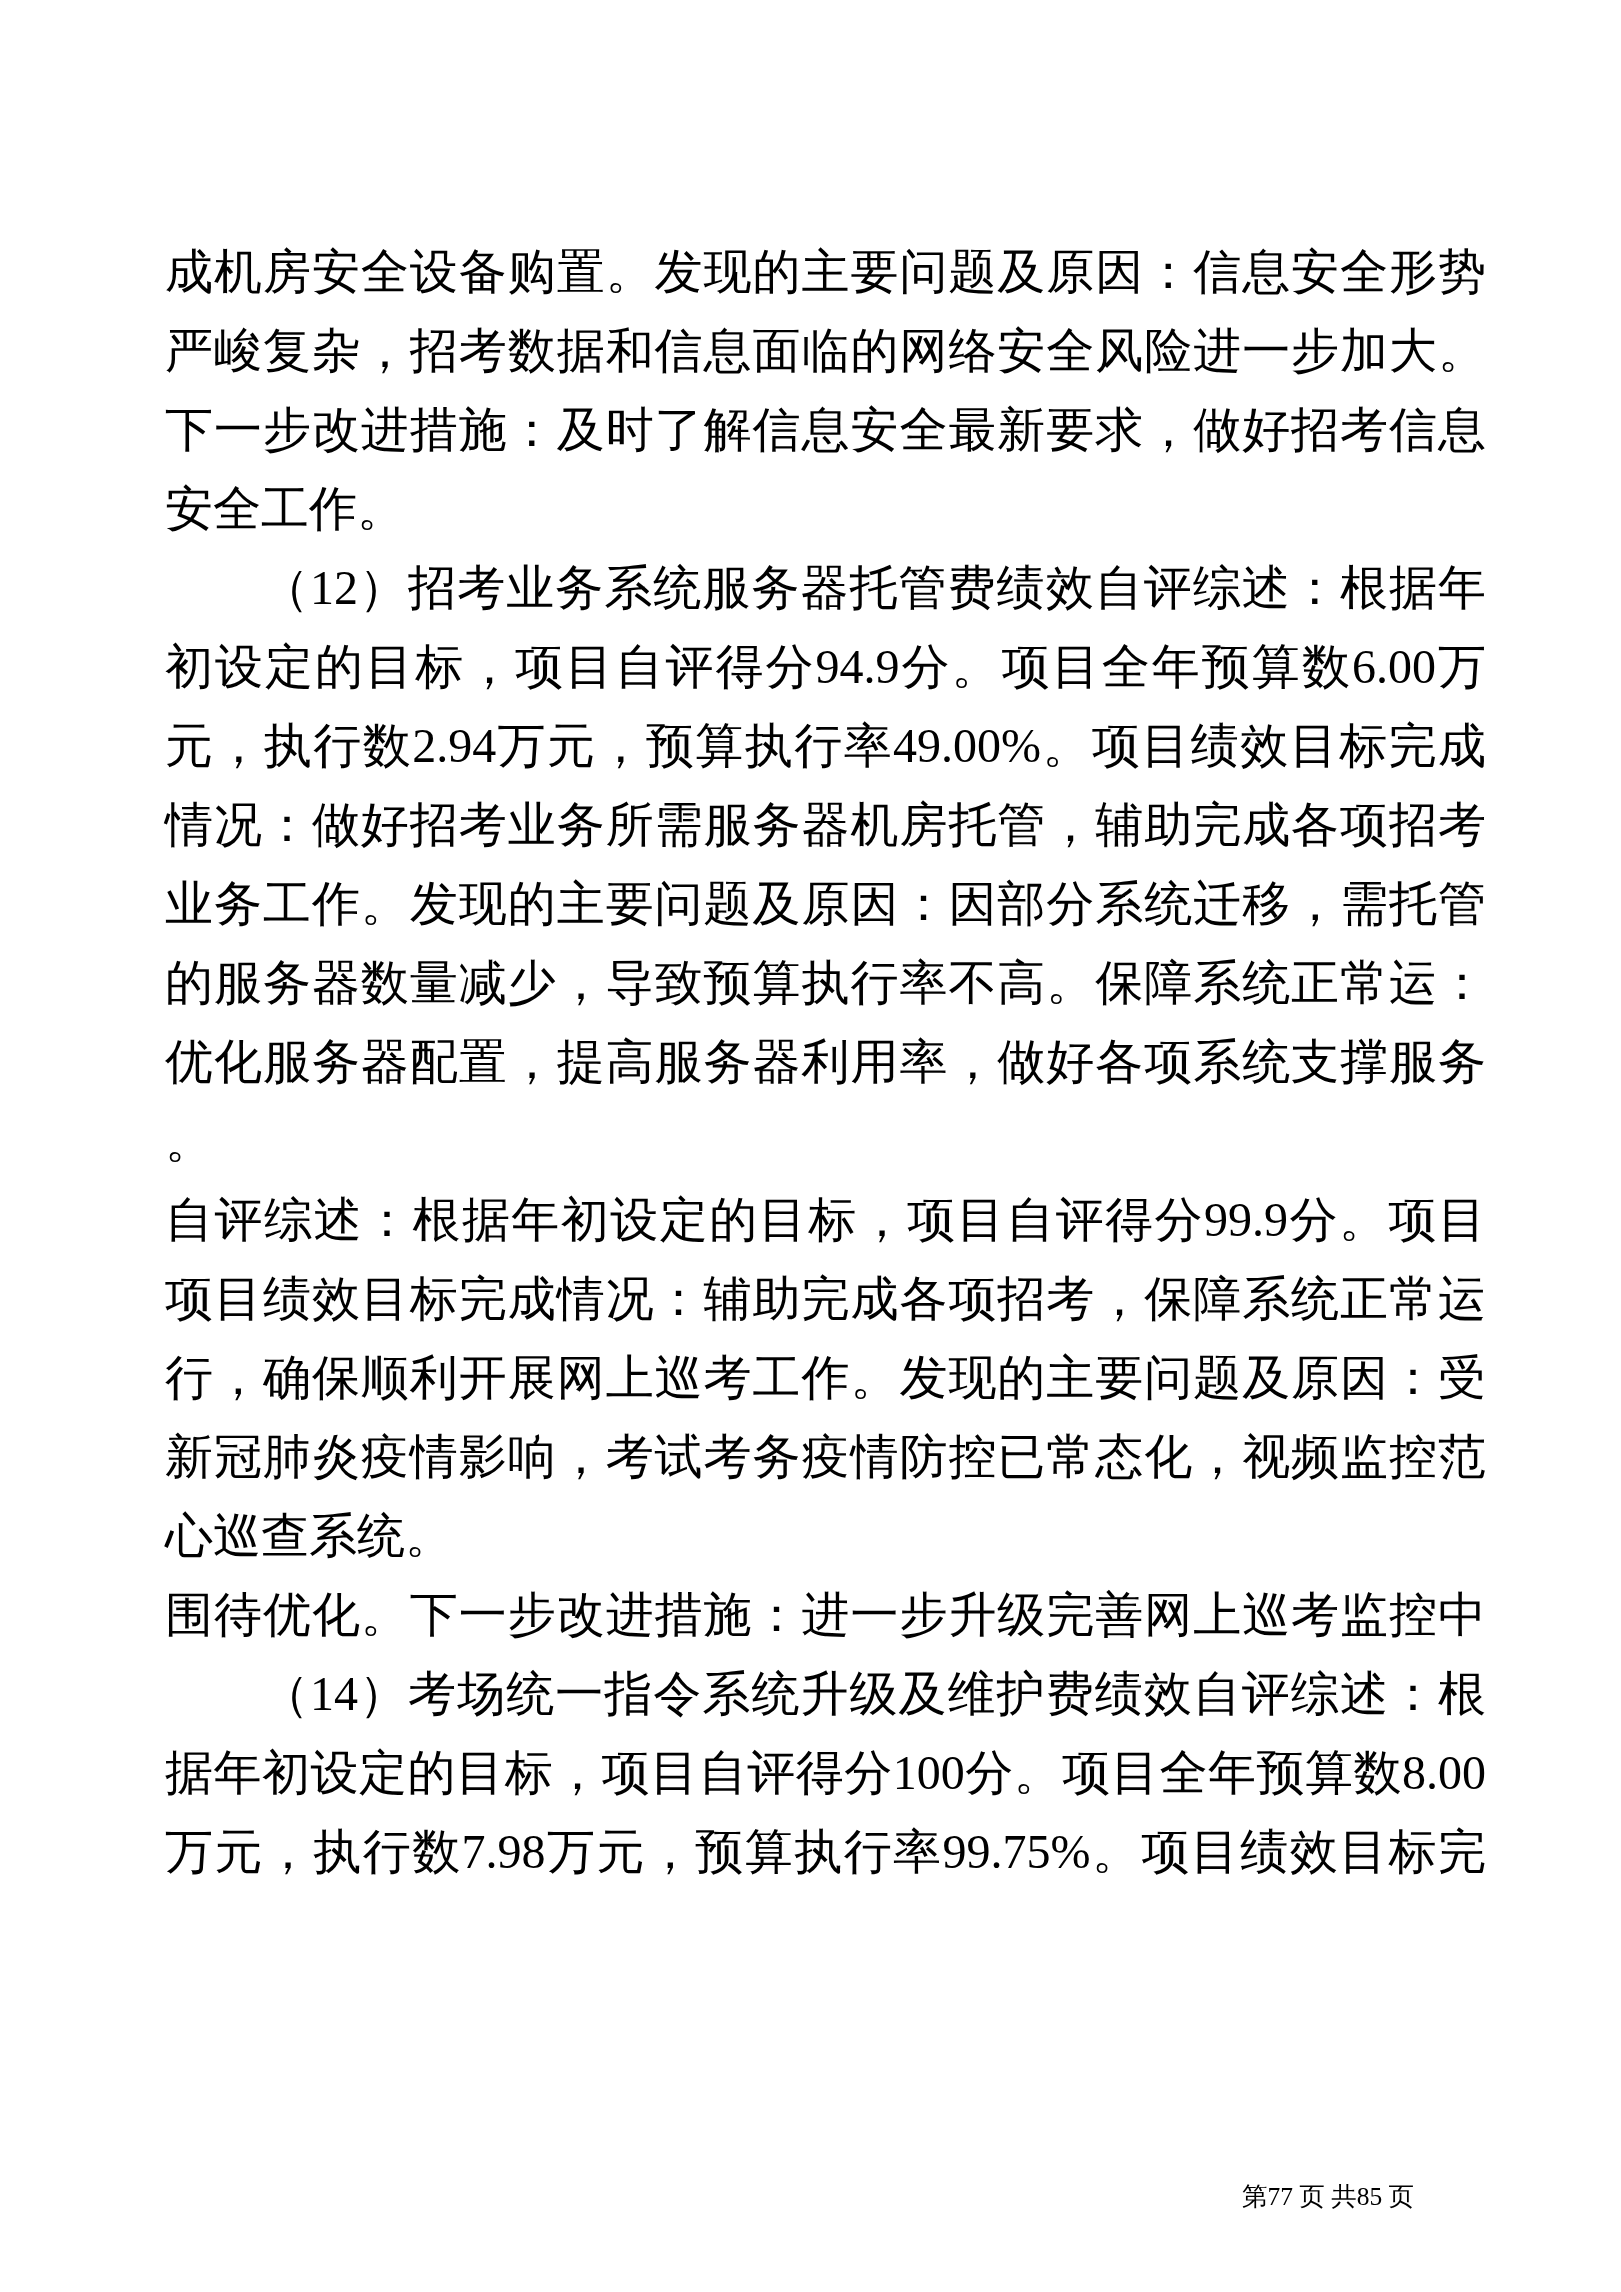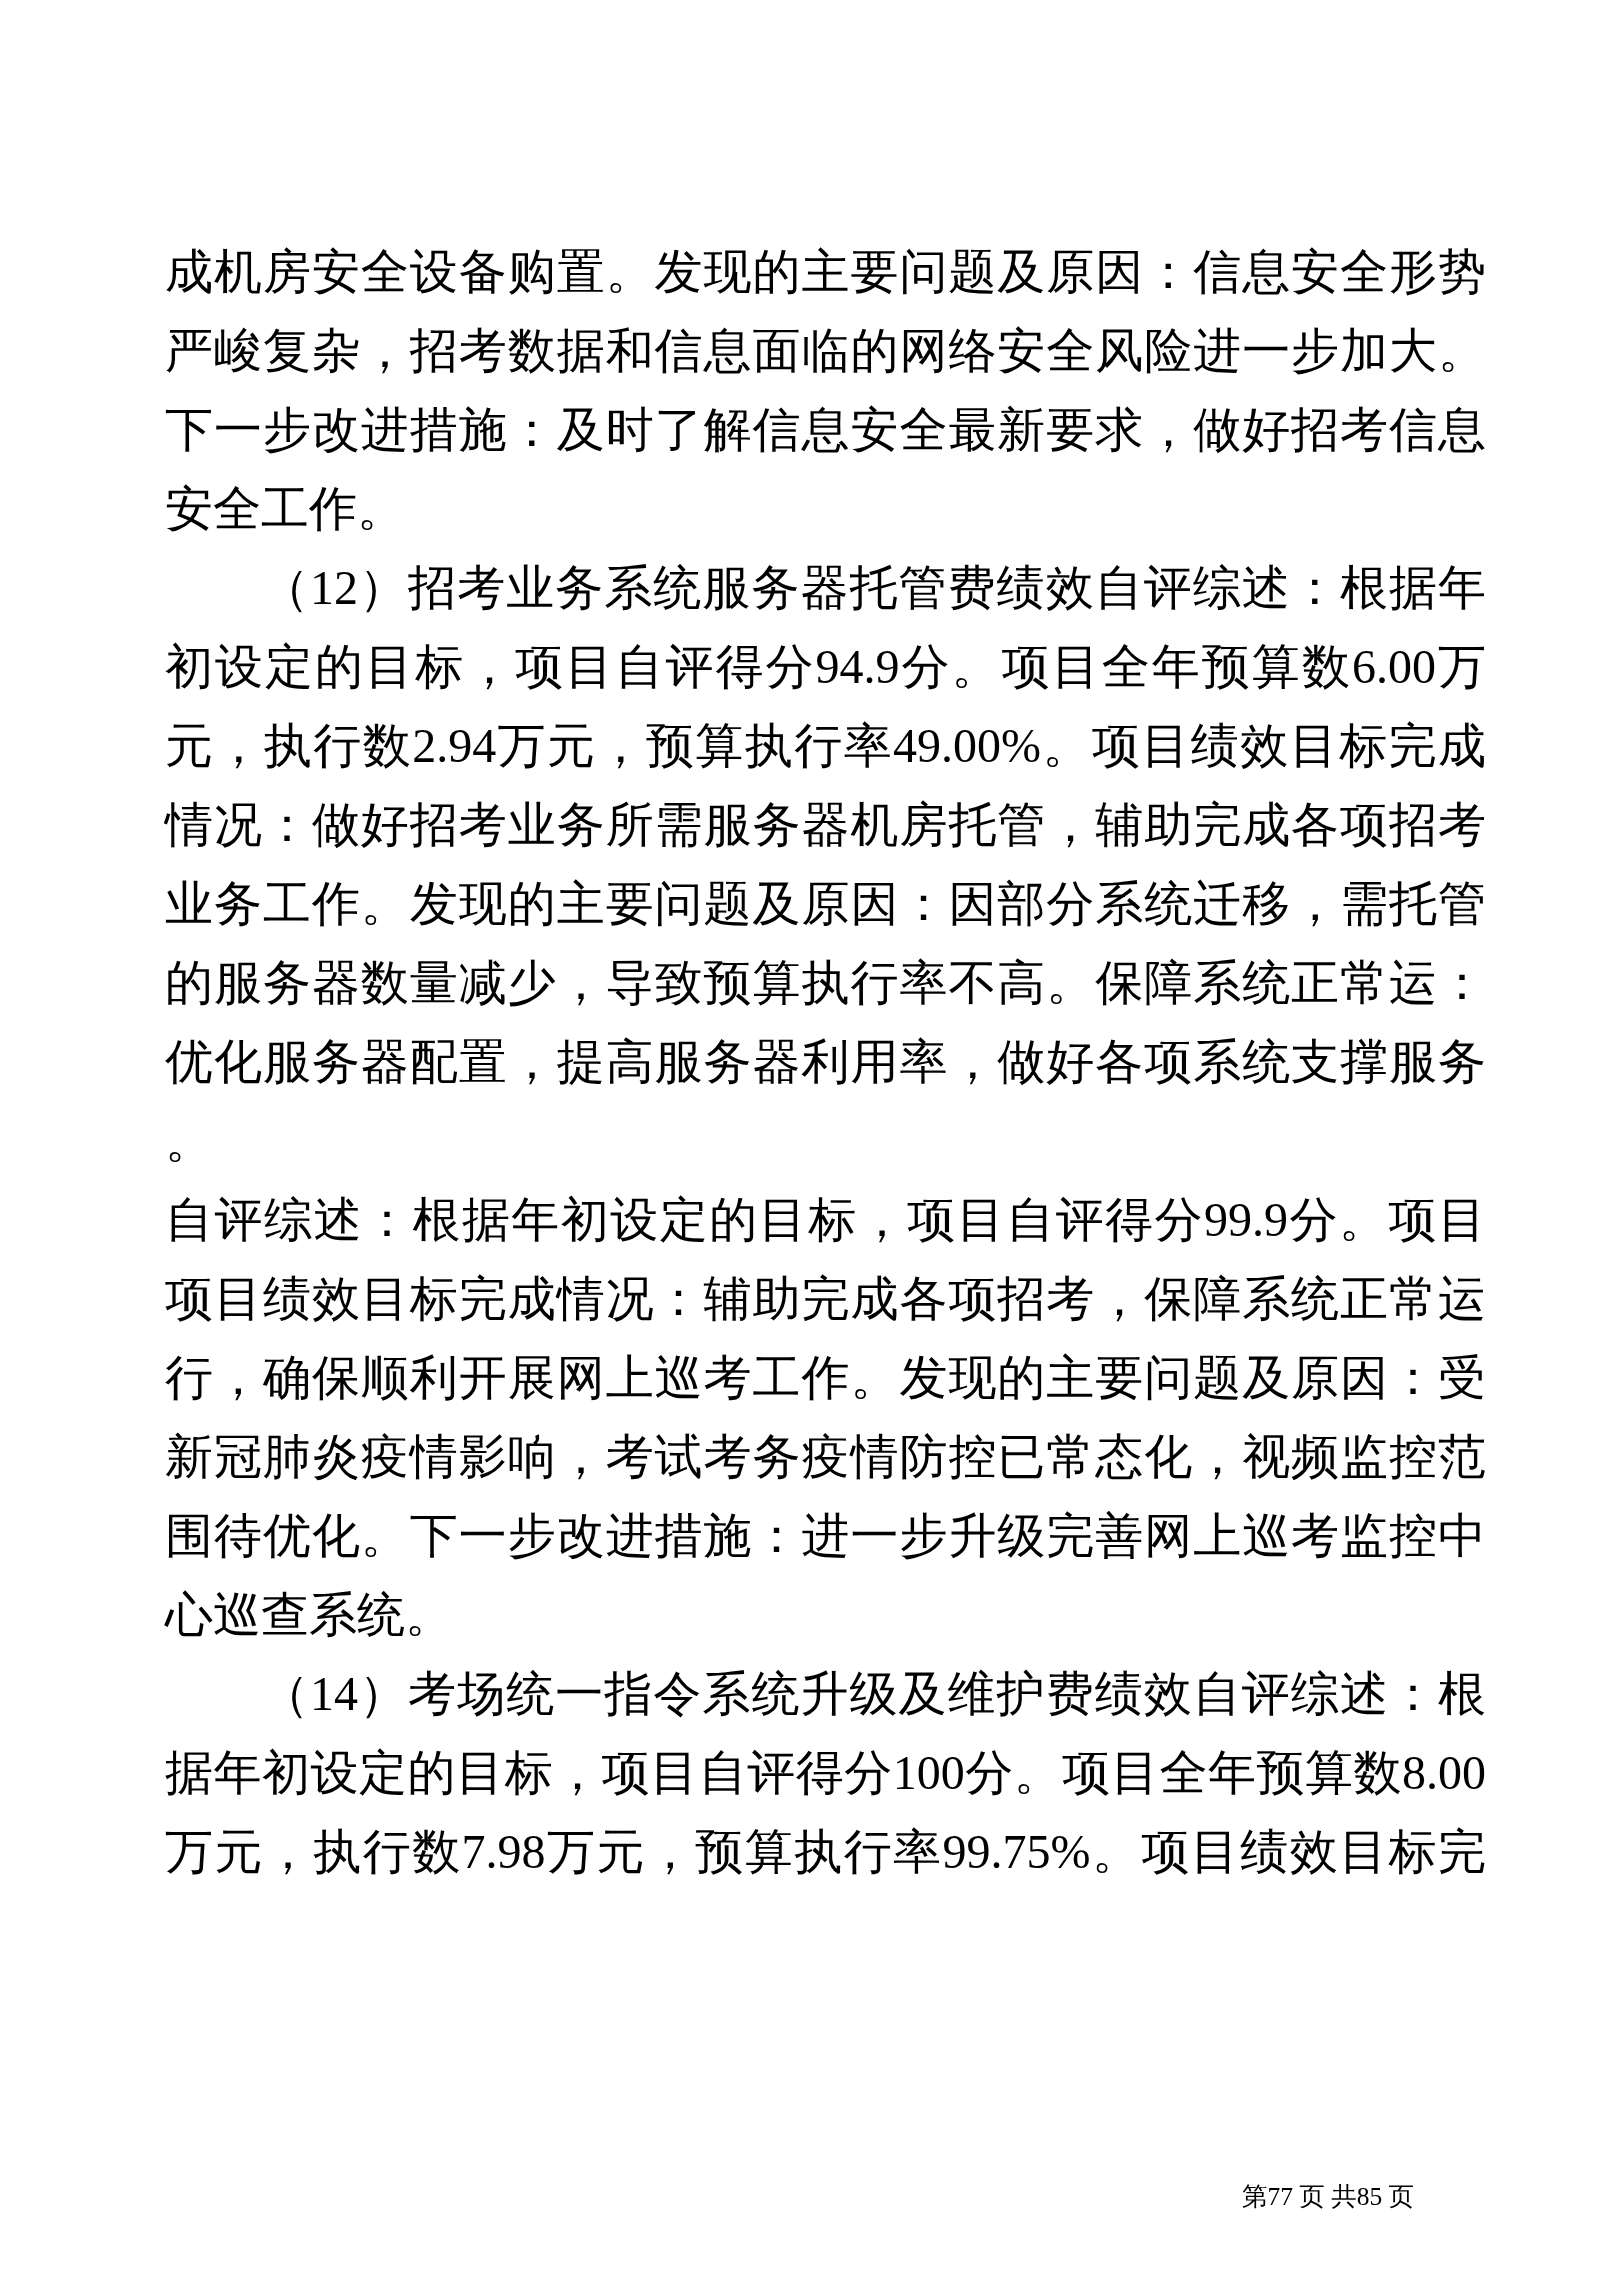--- a/index.html
+++ b/index.html
@@ -90,22 +90,22 @@
       <p class="ln jst">的服务器数量减少，导致预算执行率不高。保障系统正常运：</p>
       <p class="ln jst">优化服务器配置，提高服务器利用率，做好各项系统支撑服务</p>
       <p class="ln end">。</p>
     </div>
 
     <div class="para">
       <p class="ln jst">自评综述：根据年初设定的目标，项目自评得分99.9分。项目</p>
       <p class="ln jst">项目绩效目标完成情况：辅助完成各项招考，保障系统正常运</p>
       <p class="ln jst">行，确保顺利开展网上巡考工作。发现的主要问题及原因：受</p>
       <p class="ln jst">新冠肺炎疫情影响，考试考务疫情防控已常态化，视频监控范</p>
+      <p class="ln end">心巡查系统。</p>
       <p class="ln jst">围待优化。下一步改进措施：进一步升级完善网上巡考监控中</p>
-      <p class="ln end">心巡查系统。</p>
     </div>
 
     <div class="para">
       <p class="ln jst ind">（14）考场统一指令系统升级及维护费绩效自评综述：根</p>
       <p class="ln jst">据年初设定的目标，项目自评得分100分。项目全年预算数8.00</p>
       <p class="ln jst">万元，执行数7.98万元，预算执行率99.75%。项目绩效目标完</p>
     </div>
 
   </main>
 

